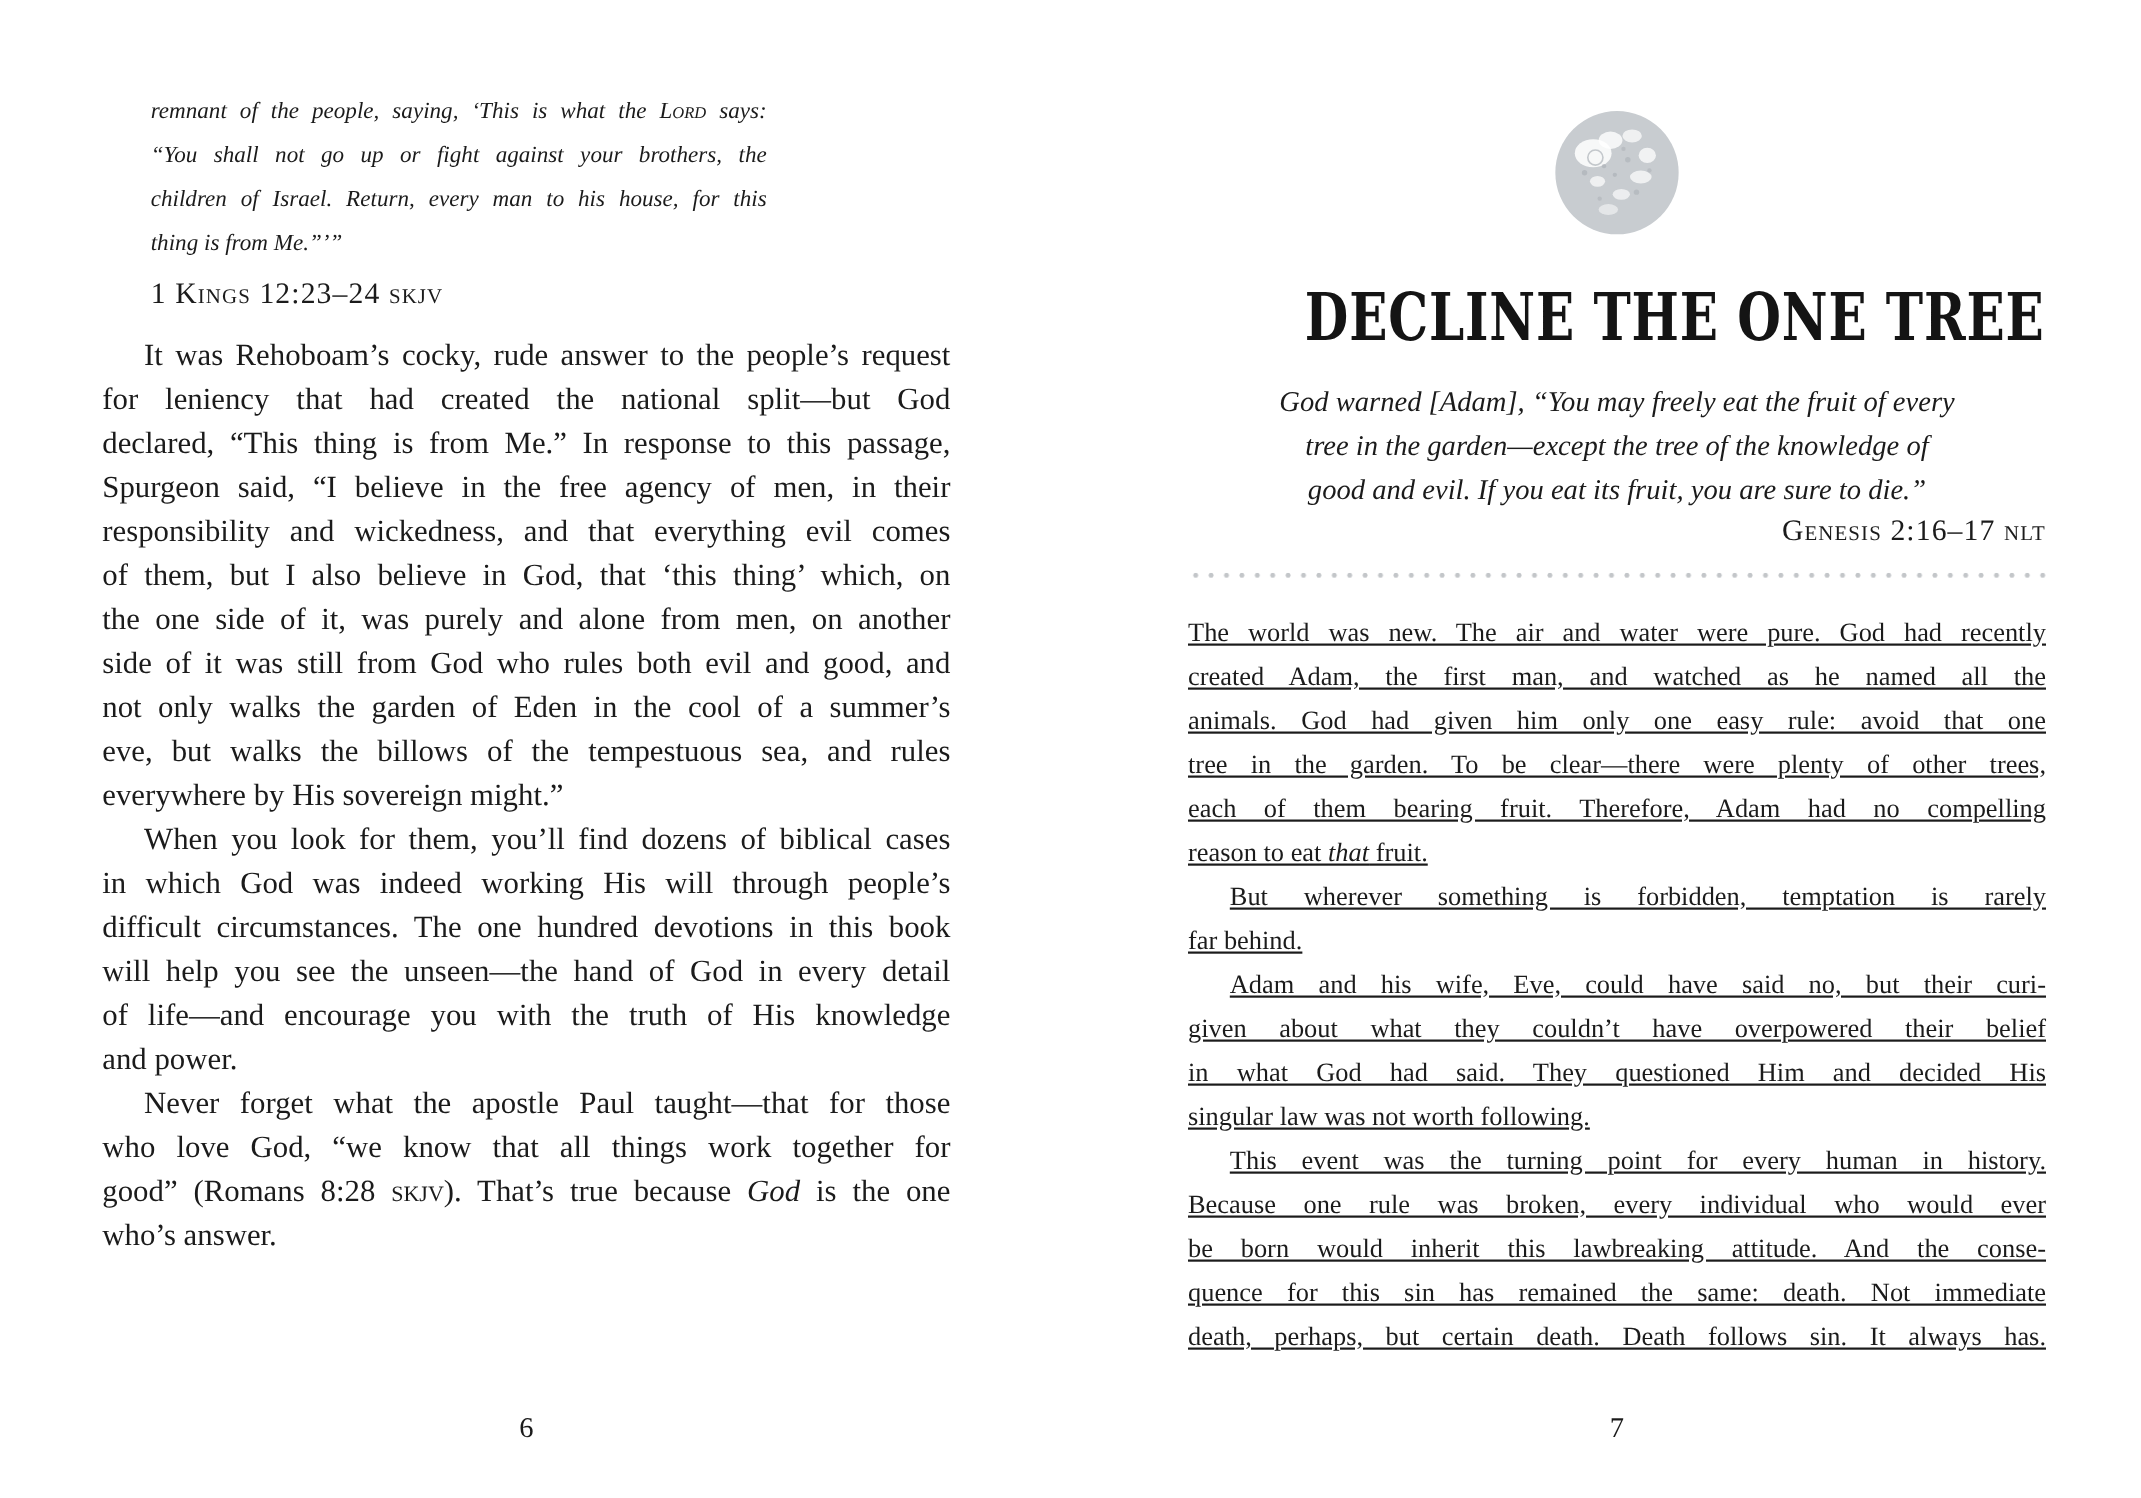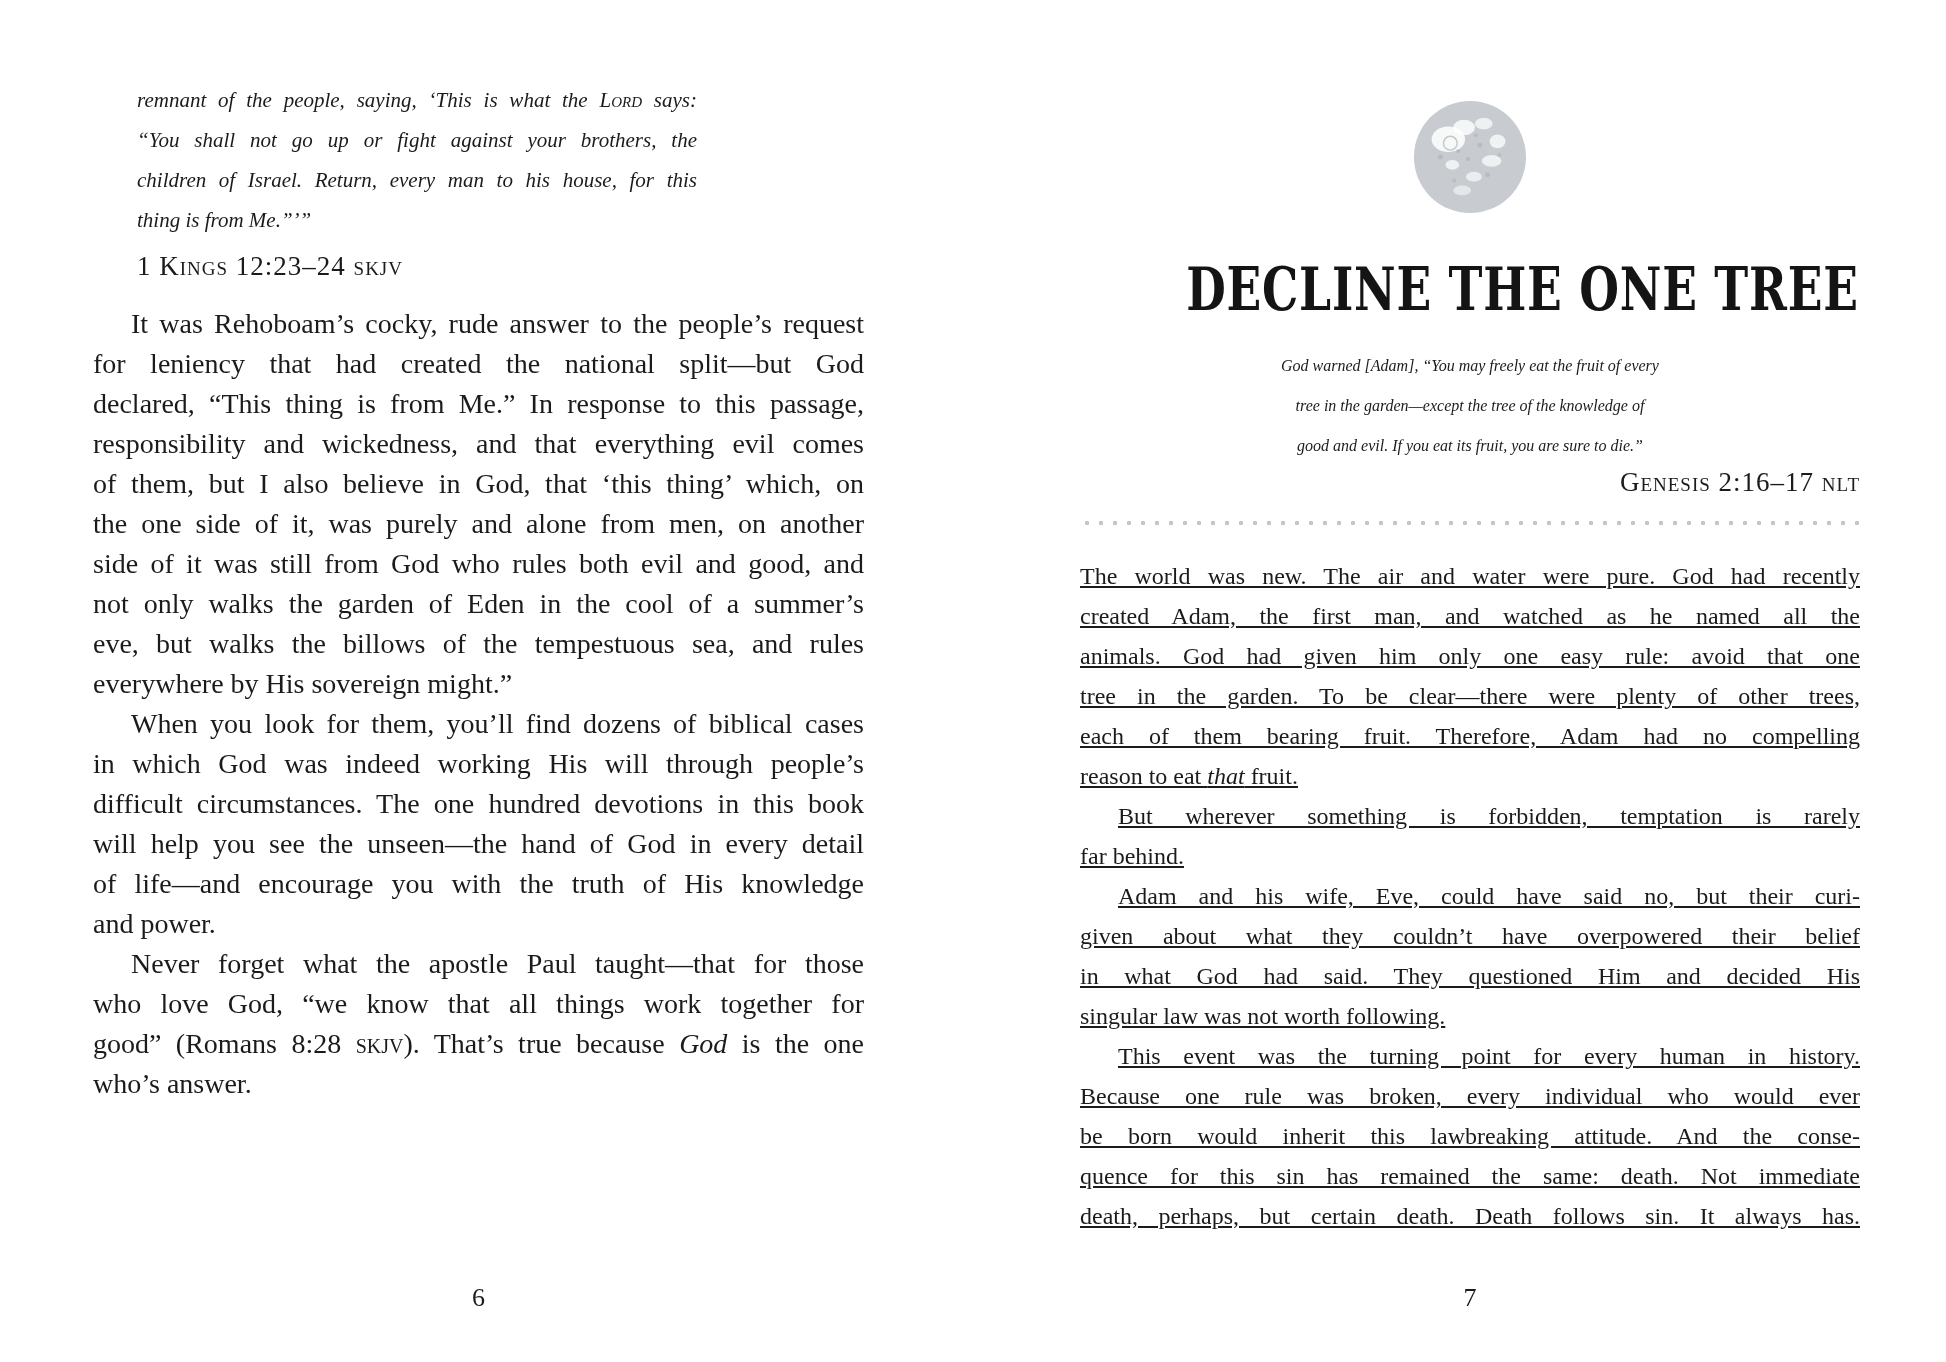--- a/index.html
+++ b/index.html
@@ -24,21 +24,21 @@
   .body-r{position:absolute;left:0;top:556px;width:780px;font-size:24px;line-height:40px;text-decoration:underline;}
 
   .pagenum{position:absolute;top:1283px;left:0;width:100%;text-align:center;font-size:26px;}
 
   
   .moon{position:absolute;top:98px;left:50%;transform:translateX(-50%);width:118px;height:118px;}
   .title{position:absolute;top:256px;left:0;width:100%;margin:0;text-align:center;
          font-size:60px;font-weight:bold;line-height:1.1;white-space:nowrap;}
   .title-inner{display:inline-block;transform:scaleX(0.76);transform-origin:50% 50%;
                font-family:"DejaVu Serif",serif;letter-spacing:1px;color:#141414;}
-  .rquote{position:absolute;top:346px;left:0;width:100%;font-style:italic;font-size:16px;
+  .rquote{position:absolute;top:346px;left:0;width:100%;font-style:italic;font-size:26px;
           line-height:40px;text-align:center;}
   .cite-r{position:absolute;top:462px;left:0;width:100%;text-align:right;
           font-variant:small-caps;font-size:27px;letter-spacing:1px;line-height:40px;}
   .divider{position:absolute;top:520px;left:0;width:780px;height:6px;
            background-image:radial-gradient(circle, #c3c6c9 2px, rgba(255,255,255,0) 2.5px);
            background-size:14px 6px;background-repeat:repeat-x;background-position:0 center;}
 </style>
 </head>
 <body>
 
@@ -52,20 +52,21 @@
       <div class="jline">children of Israel. Return, every man to his house, for this</div>
       <div class="jlast">thing is from Me.”’”</div>
     </div>
 
     <div class="cite-l">1 Kings 12:23–24 skjv</div>
 
     <div class="body-l">
       <div class="jline ind">It was Rehoboam’s cocky, rude answer to the people’s request</div>
       <div class="jline">for leniency that had created the national split—but God</div>
       <div class="jline">declared, “This thing is from Me.” In response to this passage,</div>
+      <div class="jline">Spurgeon said, “I believe in the free agency of men, in their</div>
       <div class="jline">responsibility and wickedness, and that everything evil comes</div>
       <div class="jline">of them, but I also believe in God, that ‘this thing’ which, on</div>
       <div class="jline">the one side of it, was purely and alone from men, on another</div>
       <div class="jline">side of it was still from God who rules both evil and good, and</div>
       <div class="jline">not only walks the garden of Eden in the cool of a summer’s</div>
       <div class="jline">eve, but walks the billows of the tempestuous sea, and rules</div>
       <div class="jlast">everywhere by His sovereign might.”</div>
 
       <div class="jline ind">When you look for them, you’ll find dozens of biblical cases</div>
       <div class="jline">in which God was indeed working His will through people’s</div>

